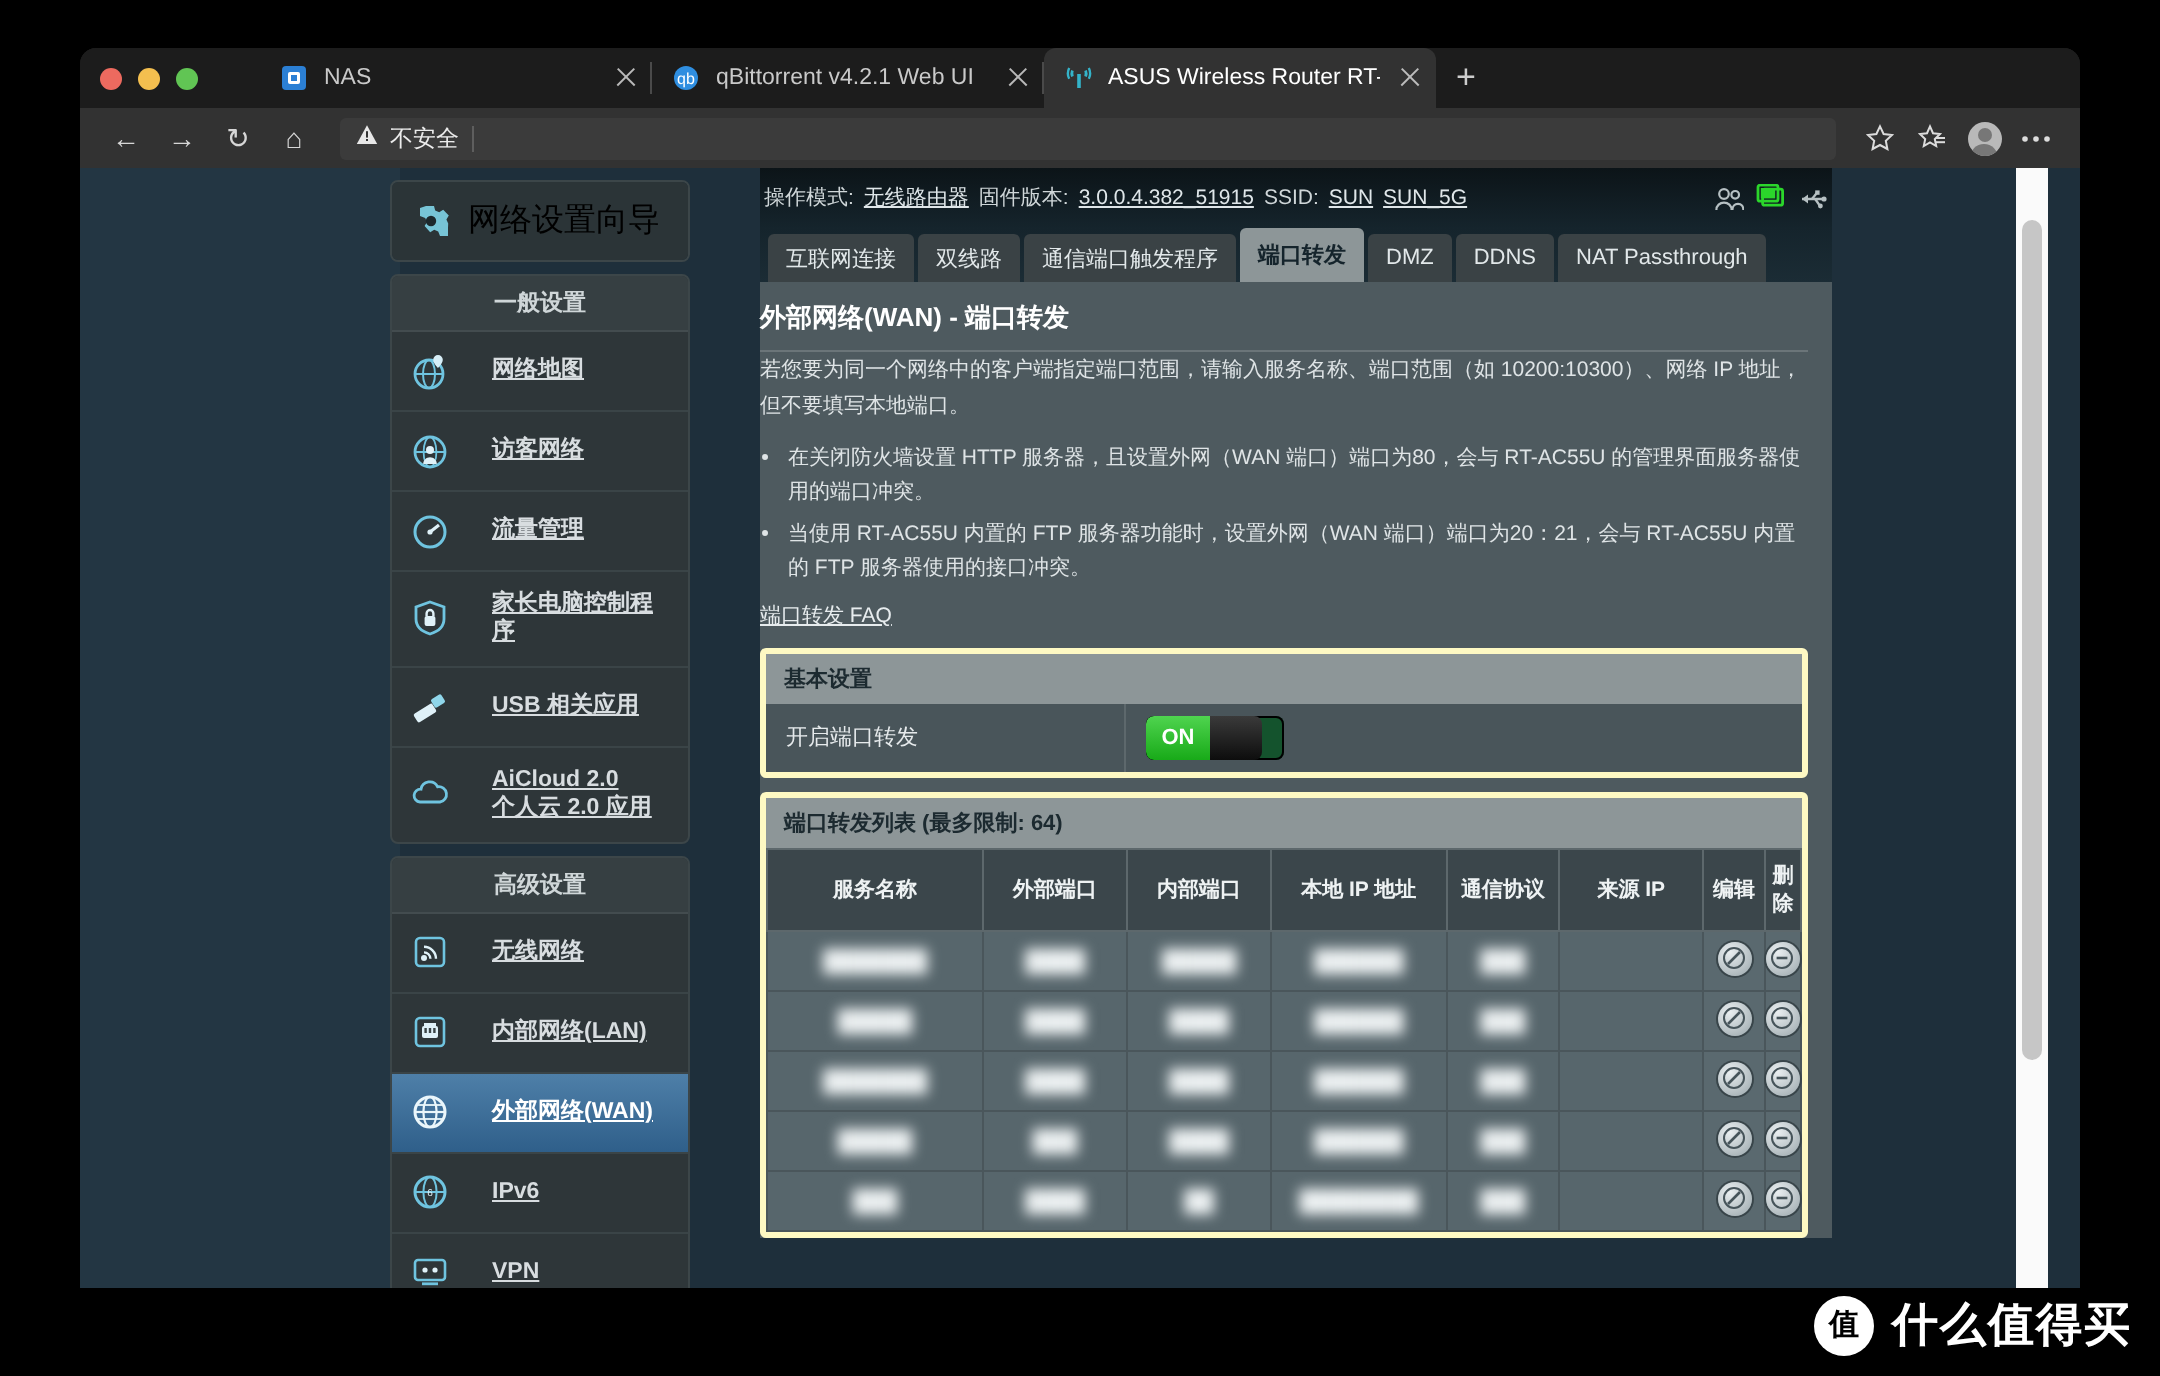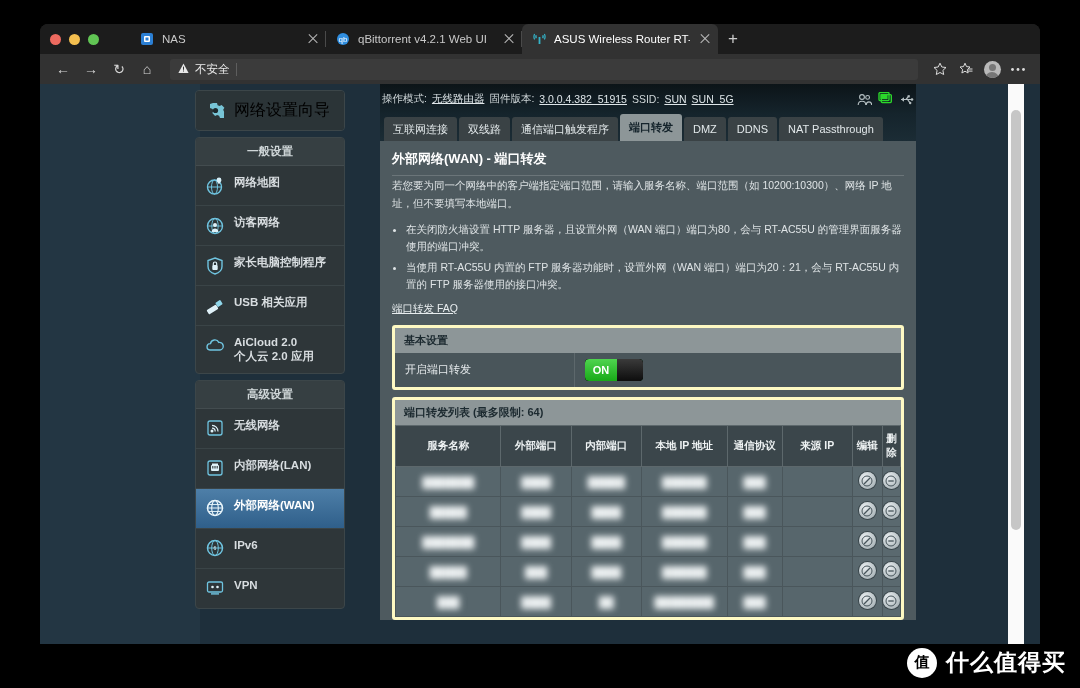--- a/index.html
+++ b/index.html
@@ -68,59 +68,59 @@
   
   #sidebar { position:absolute; left:155px; top:0; width:150px; }
   .sb-card {
     margin:6px 0 0 0; background:#2e3639; border:1px solid #3c4649; border-radius:4px; overflow:hidden;
   }
   .sb-wizard {
     display:flex; align-items:center; gap:9px; padding:9px 8px; background:#2b3437;
   }
   .sb-head { text-align:center; color:#cfd6d8; font-size:11.5px; padding:6px 16px; background:#363f42;
              border-bottom:1px solid #434c4f; font-weight:bold; }
-  .sb-item { display:flex; align-items:flex-start; gap:9px; padding:9px 8px; color:#d8dde0; font-size:11.5px;
-             border-bottom:1px solid #3a4447; }
+  .sb-item { display:flex; align-items:center; gap:21px; padding:9px 8px; color:#d8dde0; font-size:11.5px;
+             border-bottom:1px solid #3a4447;text-decoration:underline; }
   .sb-item:last-child { border-bottom:none; }
   .sb-item.active { background:linear-gradient(#4e7fa8,#2f5f8a); color:#fff; }
   .sb-item .lbl { line-height:1.25; font-weight:bold; }
   .sb-item .sub { display:block; font-weight:bold; }
   .sb-ico { width:21px; height:21px; flex:0 0 21px; display:flex; align-items:center; justify-content:center; }
 
   
   #main { position:absolute; left:340px; top:0; width:536px; }
   #topbar { height:30px; display:flex; align-items:center; padding:0 2px; color:#cfd6d8; font-size:10.5px; gap:5px;
             background:linear-gradient(180deg,#0c1418,#15242c); }
   #topbar u { text-decoration:underline; color:#dfe6e9; }
   #topbar .spacer { flex:1; }
   #topbar .hico { width:16px; height:16px; display:flex; align-items:center; justify-content:center; }
 
   #navtabs { display:flex; align-items:flex-end; gap:2px; padding-left:4px; height:27px;
              background:linear-gradient(180deg,#15242c,#1b2c35); }
   .ntab { height:24px; padding:0 9px; display:flex; align-items:center; font-size:11px; color:#e2e8ea;
           background:#3a4245; border-radius:3px 3px 0 0;margin-top:36px; }
   .ntab.active { background:#8d9698; color:#15242c; font-weight:bold; height:27px; }
 
-  #panel { background:#4e5a5f; padding:9px 12px 0 12px; min-height:200px; }
+  #panel { background:#4e5a5f; padding:9px 12px 0 0; min-height:200px; }
   .p-title { color:#fff; font-size:13px; font-weight:bold; padding-bottom:7px;
              border-bottom:1px solid #6b7579; }
   .p-desc { color:#dfe4e6; font-size:10.5px; line-height:1.75; padding:9px 0 2px 0; }
   .p-bullets { padding:6px 0 0 0; }
   .p-bullets li { color:#dfe4e6; font-size:10.5px; line-height:1.6; margin-left:14px; margin-bottom:5px; }
   .faq { display:inline-block; color:#e7ecee; font-size:10.5px; text-decoration:underline; margin:2px 0 9px 0; }
 
   .sect {
     background:#3f4a4e; border:3px solid #fef9c3; border-radius:3px; margin-bottom:7px; overflow:hidden;
   }
   .sect-head { background:#8d9698; color:#1c2a30; font-size:11px; font-weight:bold; padding:5px 9px; }
   .sect-row { display:flex; align-items:center; min-height:34px; background:#49555a; }
   .sect-row .cellL { width:180px; padding:0 10px; color:#e6eaec; font-size:11px; border-right:1px solid #5d686c; align-self:stretch; display:flex; align-items:center;}
   .sect-row .cellR { flex:1; padding:5px 10px; display:flex; align-items:center; }
 
-  .toggle { width:58px; height:22px; border-radius:4px; background:#14532d; display:flex; align-items:center;
+  .toggle { width:69px; height:22px; border-radius:4px; background:#14532d; display:flex; align-items:center;
             overflow:hidden; box-shadow:inset 0 0 0 1px #000; }
   .toggle .on { width:32px; height:22px; background:linear-gradient(#4fd44f,#18aa18); color:#fff;
                 display:flex; align-items:center; justify-content:center; font-size:11px; font-weight:bold;
                 border-radius:4px 0 0 4px; }
   .toggle .knob { width:26px; height:22px; background:linear-gradient(#3a3a3a,#0d0d0d); border-radius:0 4px 4px 0; }
 
   
   .tbl { width:100%; border-collapse:collapse; }
   .tbl th { background:#3b464b; color:#eef2f3; font-size:10.5px; font-weight:bold; padding:6px 2px;
             border:1px solid #5d686c; }
@@ -282,20 +282,30 @@
                     <circle cx="10" cy="10" r="7.5" fill="none" stroke="#6fc4e0" stroke-width="1.4"></circle>
                     <ellipse cx="10" cy="10" rx="3.2" ry="7.5" fill="none" stroke="#6fc4e0" stroke-width=".9"></ellipse>
                     <line x1="2.5" y1="10" x2="17.5" y2="10" stroke="#6fc4e0" stroke-width=".9"></line>
                     <circle cx="10" cy="9" r="2" fill="#dff1f8"></circle>
                     <path d="M6.6 16c0-2 1.6-3.4 3.4-3.4S13.4 14 13.4 16z" fill="#dff1f8"></path>
                   </svg>
               </span>
               <span class="lbl">访客网络</span>
             </div>
 
+            <div class="sb-item">
+              <span class="sb-ico">
+                <svg width="20" height="20" viewBox="0 0 20 20">
+                    <circle cx="10" cy="10" r="7.5" fill="none" stroke="#6fc4e0" stroke-width="1.5"></circle>
+                    <line x1="10" y1="10" x2="14.5" y2="6.5" stroke="#dff1f8" stroke-width="1.6"></line>
+                    <circle cx="10" cy="10" r="1.3" fill="#dff1f8"></circle>
+                  </svg>
+              </span>
+              <span class="lbl">流量管理</span>
+            </div>
 
             <div class="sb-item">
               <span class="sb-ico">
                 <svg width="20" height="20" viewBox="0 0 20 20">
                     <path d="M10 2 L17 4.5 v6 c0 4-3.4 6.4-7 7.5 -3.6-1.1-7-3.5-7-7.5v-6z" fill="none" stroke="#6fc4e0" stroke-width="1.4"></path>
                     <rect x="7.3" y="9" width="5.4" height="5" rx="1" fill="#dff1f8"></rect>
                     <path d="M8.3 9V7.7a1.7 1.7 0 0 1 3.4 0V9" fill="none" stroke="#dff1f8" stroke-width="1.2"></path>
                   </svg>
               </span>
               <span class="lbl">家长电脑控制程序</span>

